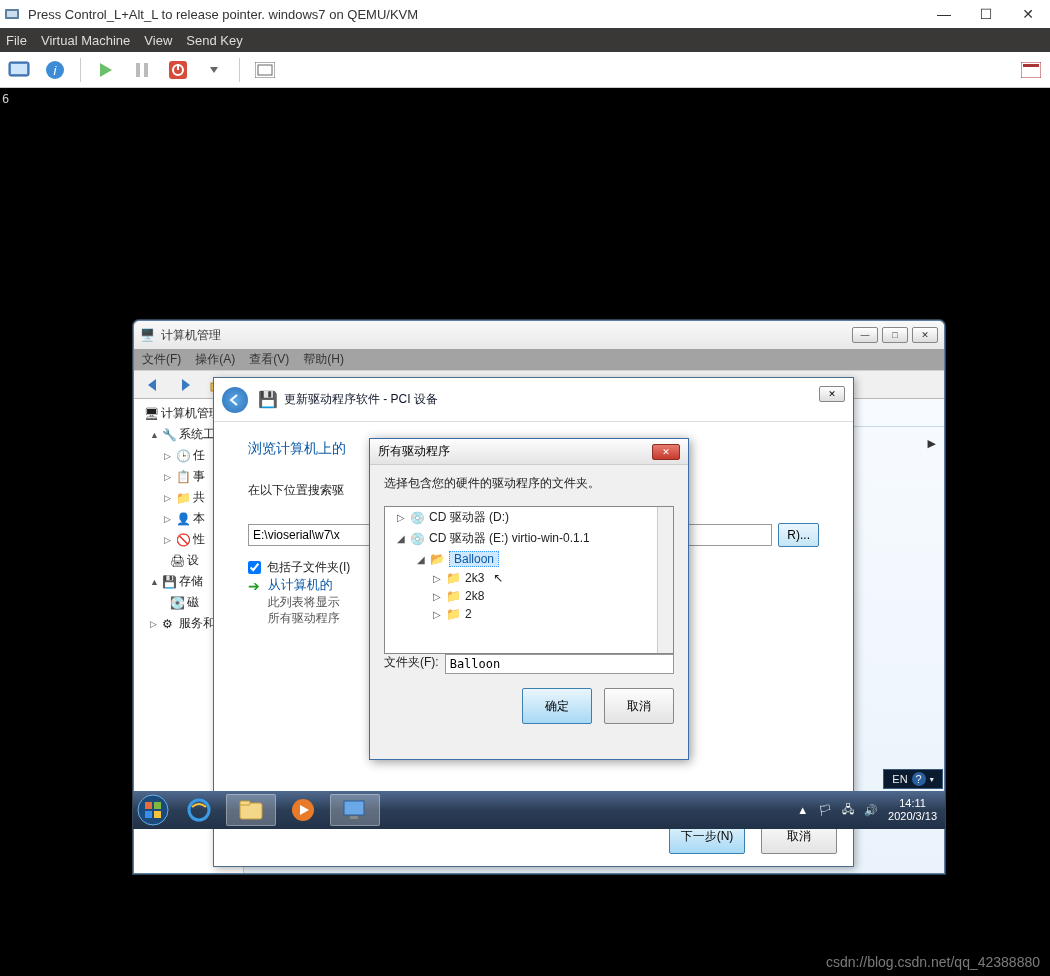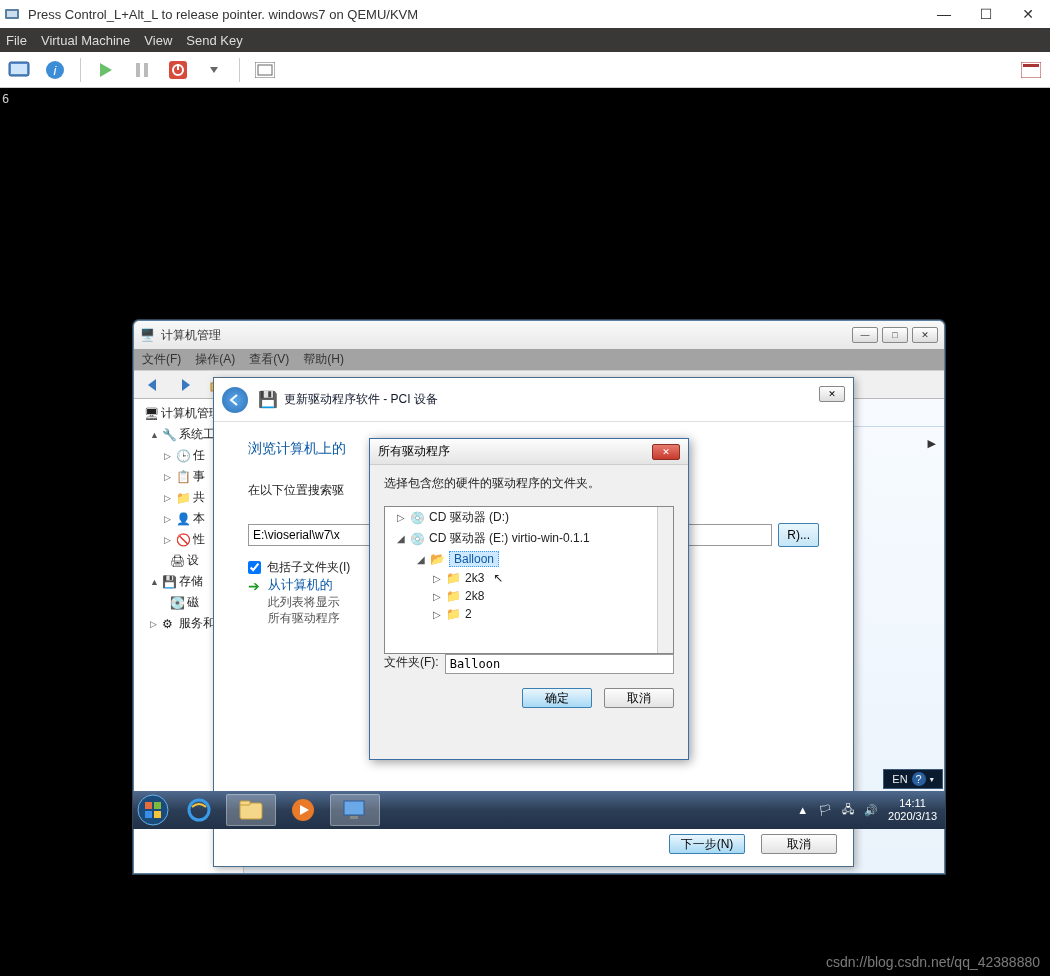--- a/index.html
+++ b/index.html
@@ -44,21 +44,21 @@
 .wiz-h1 { color: #0b5aa6; font-size: 14px; margin-bottom: 24px; }
 .path-row { display: flex; align-items: center; gap: 6px; margin-bottom: 12px; }
 .path-input { flex: 1; height: 22px; border: 1px solid #999; background: #fff; padding: 0 4px; font-size: 12px; }
 .btn-browse { height: 24px; padding: 0 8px; border: 1px solid #3c7fb1; background: linear-gradient(#eaf6fd,#c4e5f6); font-size: 12px; border-radius: 2px; }
 .chk-row { display: flex; align-items: center; gap: 6px; }
 .opt-row { display: flex; align-items: flex-start; gap: 8px; }
 .opt-arrow { color: #1f9a1f; font-size: 14px; margin-top: 2px; }
 .opt-title { color: #0b5aa6; font-size: 13px; }
 .opt-desc { color: #555; font-size: 12px; line-height: 16px; }
 .wiz-footer { position: absolute; bottom: 12px; right: 16px; display: flex; gap: 16px; justify-content: space-between; }
-.btn-std { min-width: 76px; height: 20px; border: 1px solid #888; background: linear-gradient(#fdfdfd,#e3e3e3); font-size: 12px; border-radius: 2px; }
+.btn-std { min-width: 76px; height: 36px; border: 1px solid #888; background: linear-gradient(#fdfdfd,#e3e3e3); font-size: 12px; border-radius: 2px; }
 .btn-primary { border-color: #3c7fb1; background: linear-gradient(#eaf6fd,#a7d9f5); }
 
 
 .browse-dlg { position: absolute; left: 369px; top: 350px; width: 320px; height: 322px; background: #f0f0f0; border: 1px solid #3b6ea5; box-shadow: 2px 2px 10px rgba(0,0,0,0.4); }
 .browse-title { height: 26px; background: linear-gradient(#fdfdfd,#e4e4e4); display: flex; align-items: center; padding: 0 8px; font-size: 12px; border-bottom: 1px solid #ccc; }
 .browse-title .spacer { flex: 1; }
 .close-red { width: 28px; height: 16px; background: linear-gradient(#e87a6f,#c73a2d); border: 1px solid #8b2e24; border-radius: 2px; color: #fff; font-size: 9px; display: flex; align-items: center; justify-content: center; }
 .browse-body { padding: 10px 14px; font-size: 12px; color: #222; }
 .browse-msg { margin-bottom: 14px; }
 .browse-tree { border: 1px solid #888; background: #fff; height: 148px; overflow: hidden; position: relative; }

